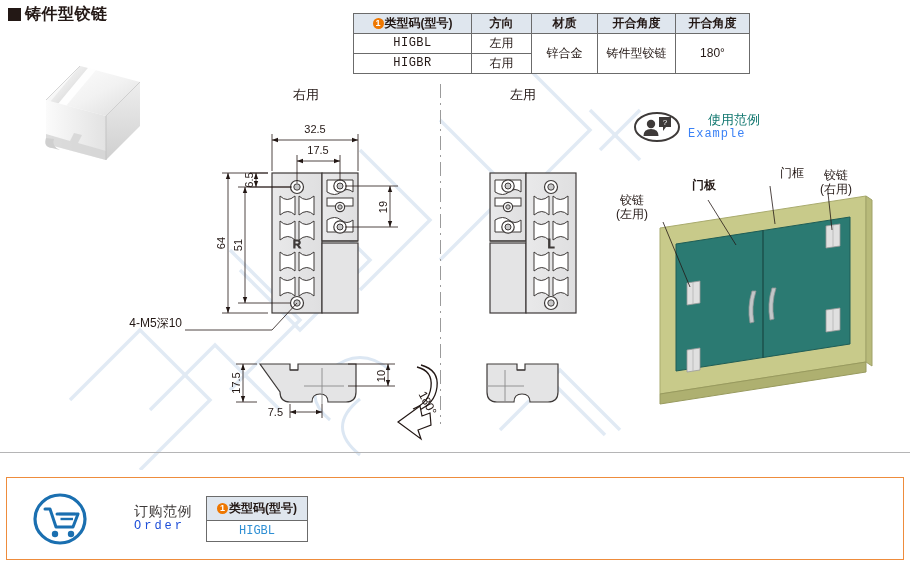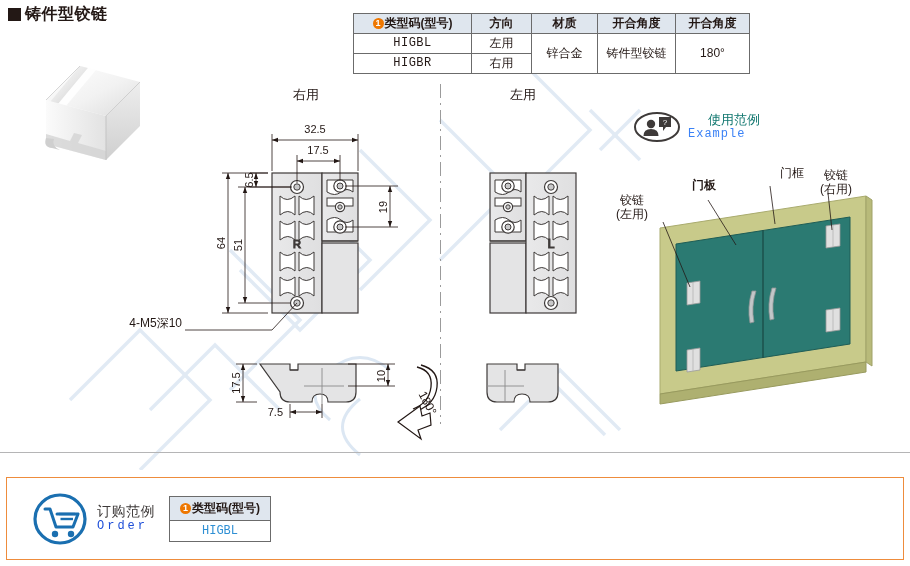--- a/index.html
+++ b/index.html
@@ -127,21 +127,21 @@
     width: 898px; height: 83px;
     border: 1px solid #ee8c3c;
     background: #fff;
     z-index: 5;
   }
   .order-inner {
     display: flex; align-items: center; height: 100%;
     padding-left: 26px; gap: 10px;
   }
   .cart-wrap { width: 54px; height: 54px; flex: none; }
-  .order-words { line-height: 1.1; }
+  .order-words { line-height: 1.1; margin-left: 37px; }
   .order-cn { font-size: 14px; color: #3e3a39; letter-spacing: .5px; }
   .order-en {
     font-size: 12px; color: #1d4ed8;
     font-family: "Liberation Mono","DejaVu Sans Mono",monospace;
     letter-spacing: 3px;
   }
   .order-table { border-collapse: collapse; margin-left: 4px; }
   .order-table td {
     border: 1px solid #6b6b6b; font-size: 12px; text-align: center;
     padding: 3px 10px; color: #231815;

